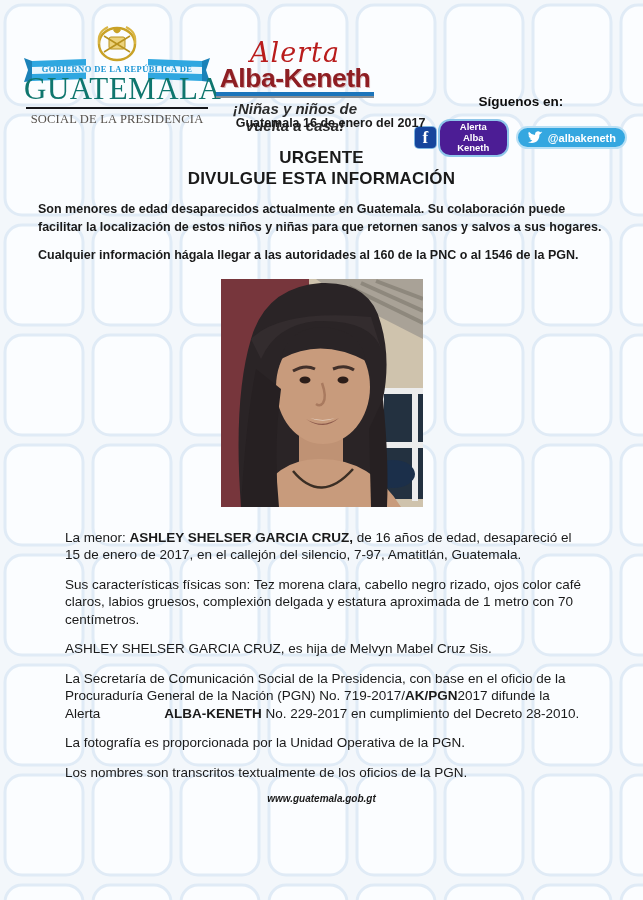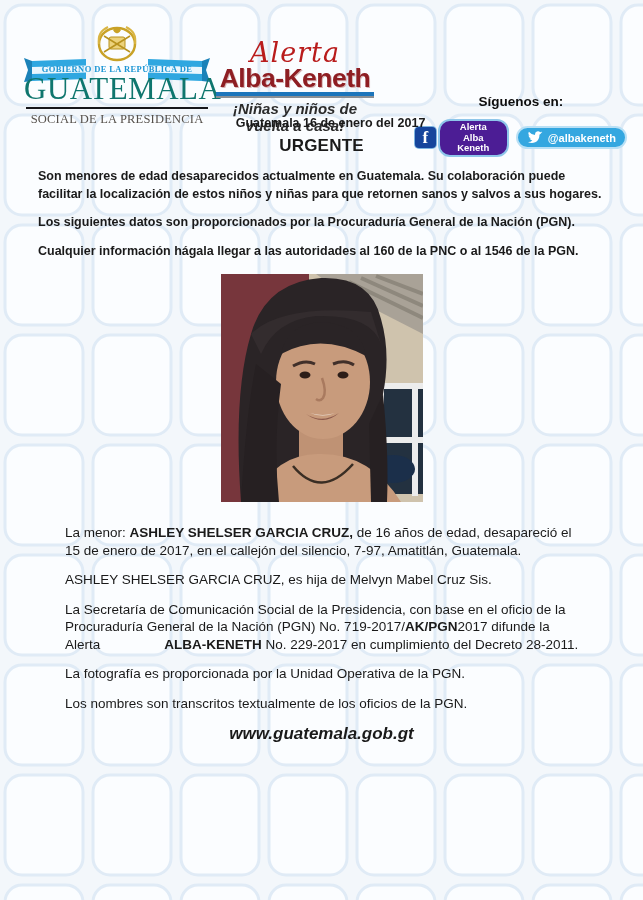--- a/index.html
+++ b/index.html
@@ -43,32 +43,32 @@
     text-align:center;box-shadow:0 0 0 1px #7db4e0;}
   .fb-pill{background:#4c1d95;border:2px solid #8ec6ea;border-radius:12px;
     padding:1px 9px;color:#fff;font-weight:bold;font-size:9.5px;line-height:10.5px;}
   .tw-pill{background:#34a7e0;border:2px solid #b9e0f5;border-radius:13px;
     padding:3px 9px;color:#fff;font-weight:bold;font-size:11px;display:flex;
     align-items:center;gap:5px;}
 
   
   .content{position:absolute;left:0;top:0;width:643px;}
   .date-line{margin-top:116px;text-align:center;font-weight:bold;font-size:12.5px;padding-left:18px;}
-  .headline{margin-top:5px;text-align:center;font-weight:bold;font-size:17px;
+  .headline{margin-top:17px;text-align:center;font-weight:bold;font-size:17px;
     line-height:21px;letter-spacing:.2px;}
   .intro{margin:12px 0 0 38px;width:568px;font-weight:bold;font-size:12.5px;
     line-height:17.5px;}
   .intro p{margin:0 0 11px 0;}
   .photo-wrap{width:202px;margin:14px auto 0 auto;}
   .details{margin:18px 0 0 65px;width:522px;font-size:13.5px;line-height:17.5px;}
   .details p{margin:0 0 12px 0;}
   .bold{font-weight:bold;}
   .gapspacer{display:inline-block;width:64px;}
   .website{text-align:center;font-weight:bold;font-style:italic;
-    font-size:17px;}
+    font-size:10px;}
 </style>
 </head>
 <body>
 
 <svg class="bg-pattern" width="643" height="900">
   <defs>
     <pattern id="tiles" width="88" height="110" patternUnits="userSpaceOnUse">
       <rect x="5" y="5" width="78" height="100" rx="17" fill="#fbfdff" stroke="#e0ebf6" stroke-width="3"></rect>
     </pattern>
   </defs>
@@ -130,25 +130,25 @@
         <span>@albakeneth</span>
       </div>
     </div>
   </div>
 
   <div class="content">
     <div class="date-line">Guatemala 16 de enero del 2017</div>
 
     <div class="headline">
       <div>URGENTE</div>
+      <div>DIVULGUE ESTA INFORMACIÓN</div>
     </div>
 
     <div class="intro">
       <p>Son menores de edad desaparecidos actualmente en Guatemala. Su colaboración puede facilitar la localización de estos niños y niñas para que retornen sanos y salvos a sus hogares.</p>
-      <p>Los siguientes datos son proporcionados por la Procuraduría General de la Nación (PGN).</p>
       <p>Cualquier información hágala llegar a las autoridades al 160 de la PNC o al 1546 de la PGN.</p>
     </div>
 
     <div class="photo-wrap">
       <svg width="202" height="228" viewBox="0 0 202 228">
         <rect width="202" height="228" fill="#7a3b3f"></rect>
         <rect x="0" y="0" width="90" height="228" fill="#77363c"></rect>
         <rect x="88" y="0" width="114" height="228" fill="#cfc3ad"></rect>
         <polygon points="95,0 202,0 202,60 120,18" fill="#a9a297"></polygon>
         <g stroke="#8e887d" stroke-width="4">
@@ -184,21 +184,22 @@
 
         <path d="M20 228 Q25 140 35 90 L60 110 Q52 170 58 228 Z" fill="#262022"></path>
         <path d="M150 228 L148 150 L162 120 Q168 180 166 228 Z" fill="#262022"></path>
 
         <path d="M72 192 Q100 226 132 190" stroke="#3a2e24" stroke-width="2.5" fill="none"></path>
       </svg>
     </div>
 
     <div class="details">
       <p><span>La menor: </span><span class="bold">ASHLEY SHELSER GARCIA CRUZ,</span><span> de 16 años de edad, desapareció el 15 de enero de 2017, en el callejón del silencio, 7-97, Amatitlán, Guatemala.</span></p>
+      <p>Sus características físicas son: Tez morena clara, cabello negro rizado, ojos color café claros, labios gruesos, complexión delgada y estatura aproximada de 1 metro con 70 centímetros.</p>
       <p>ASHLEY SHELSER GARCIA CRUZ, es hija de Melvyn Mabel Cruz Sis.</p>
-      <p><span>La Secretaría de Comunicación Social de la Presidencia, con base en el oficio de la Procuraduría General de la Nación (PGN) No. 719-2017/</span><span class="bold">AK/PGN</span><span>2017 difunde la Alerta</span><span class="gapspacer"></span><span class="bold">ALBA-KENETH</span><span> No. 229-2017 en cumplimiento del Decreto 28-2011.</span></p>
+      <p><span>La Secretaría de Comunicación Social de la Presidencia, con base en el oficio de la Procuraduría General de la Nación (PGN) No. 719-2017/</span><span class="bold">AK/PGN</span><span>2017 difunde la Alerta</span><span class="gapspacer"></span><span class="bold">ALBA-KENETH</span><span> No. 229-2017 en cumplimiento del Decreto 28-2010.</span></p>
       <p>La fotografía es proporcionada por la Unidad Operativa de la PGN.</p>
       <p>Los nombres son transcritos textualmente de los oficios de la PGN.</p>
     </div>
 
     <div class="website">www.guatemala.gob.gt</div>
   </div>
 </div>
 
 </body></html>

